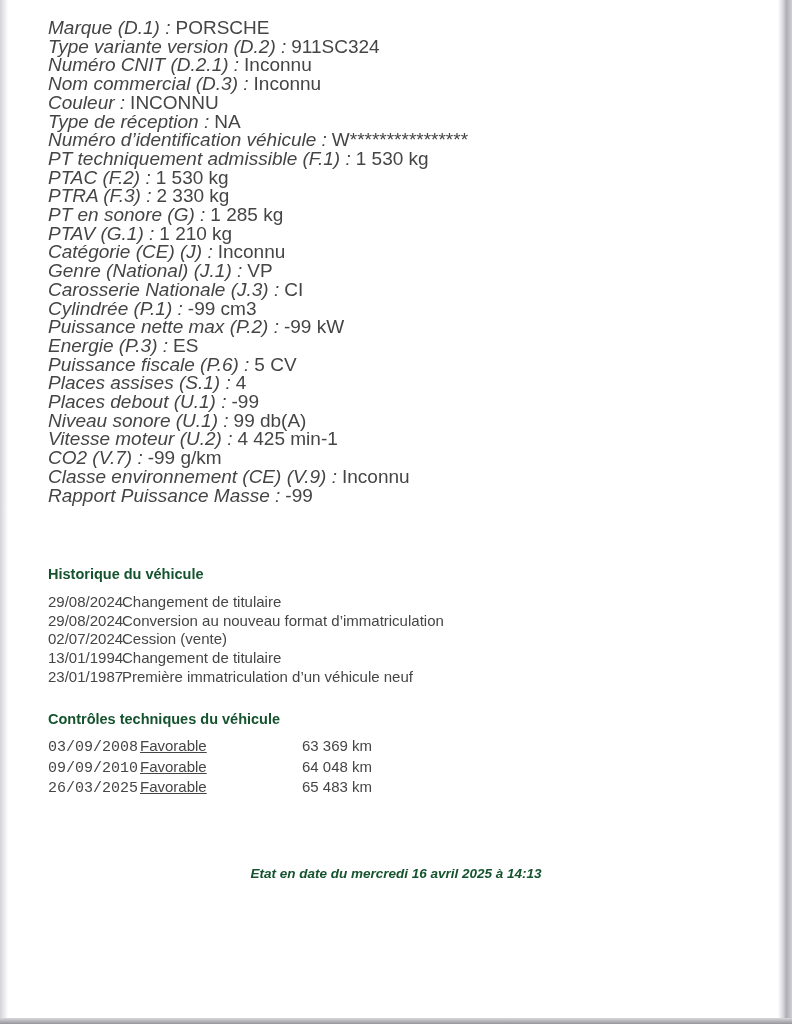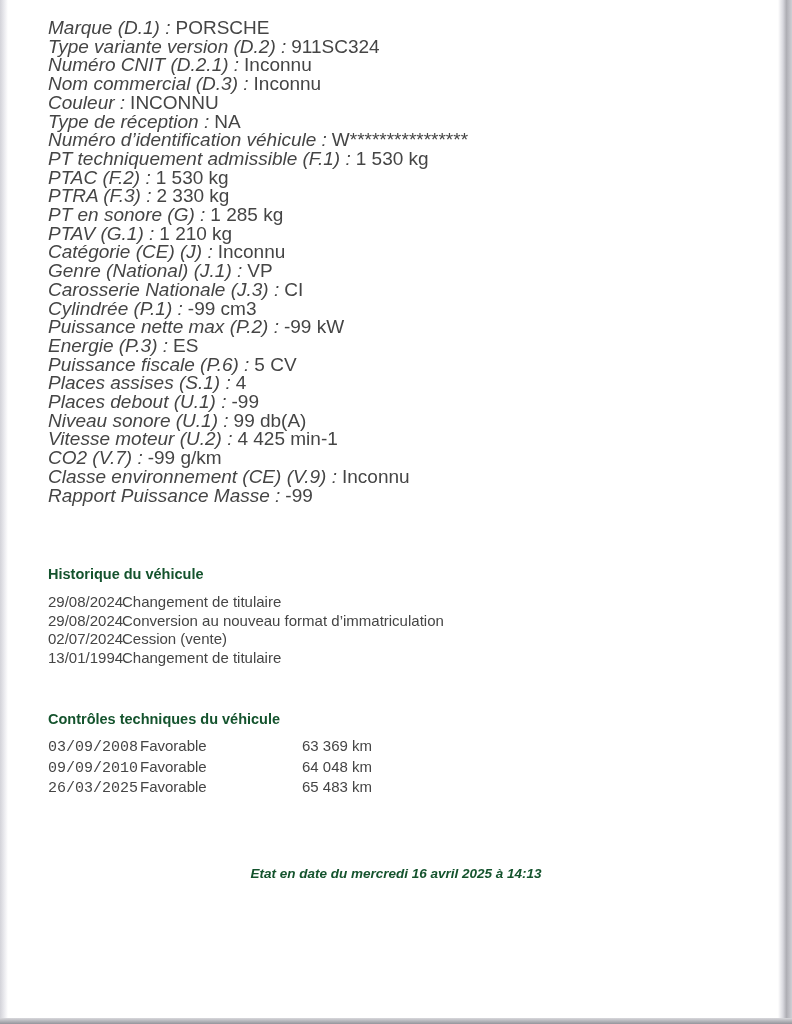--- a/index.html
+++ b/index.html
@@ -58,21 +58,21 @@
     left: 48px;
     font-size: 15px;
     line-height: 18.7px;
     white-space: nowrap;
   }
   .history-rows { top: 593px; }
   .inspection-rows { top: 737px; }
 
   .hist-date { display: inline-block; width: 74px; }
   .insp-date { display: inline-block; width: 92px; font-family: Liberation Mono, monospace; }
-  .insp-result { display: inline-block; width: 162px; }
+  .insp-result { display: inline-block; width: 162px; text-decoration: underline; }
 
   .footer-line {
     position: absolute;
     top: 866px;
     left: 0;
     width: 100%;
     text-align: center;
     font-size: 13.5px;
     font-weight: bold;
     font-style: italic;
@@ -112,20 +112,21 @@
       <div><span class="spec-label">Classe environnement (CE) (V.9) :</span><span class="spec-value">Inconnu</span></div>
       <div><span class="spec-label">Rapport Puissance Masse :</span><span class="spec-value">-99</span></div>
     </div>
 
   <h2 class="section-title history-title">Historique du véhicule</h2>
   <div class="rows history-rows" id="history-rows">
       <div><span class="hist-date">29/08/2024</span><span class="hist-event">Changement de titulaire</span></div>
       <div><span class="hist-date">29/08/2024</span><span class="hist-event">Conversion au nouveau format d’immatriculation</span></div>
       <div><span class="hist-date">02/07/2024</span><span class="hist-event">Cession (vente)</span></div>
       <div><span class="hist-date">13/01/1994</span><span class="hist-event">Changement de titulaire</span></div>
+      <div><span class="hist-date">23/01/1987</span><span class="hist-event">Première immatriculation d’un véhicule neuf</span></div>
     </div>
 
   <h2 class="section-title inspections-title">Contrôles techniques du véhicule</h2>
   <div class="rows inspection-rows" id="inspection-rows">
       <div><span class="insp-date">03/09/2008</span><span class="insp-result">Favorable</span><span class="insp-odometer">63 369 km</span></div>
       <div><span class="insp-date">09/09/2010</span><span class="insp-result">Favorable</span><span class="insp-odometer">64 048 km</span></div>
       <div><span class="insp-date">26/03/2025</span><span class="insp-result">Favorable</span><span class="insp-odometer">65 483 km</span></div>
     </div>
 
   <div class="footer-line">Etat en date du mercredi 16 avril 2025 à 14:13</div>

